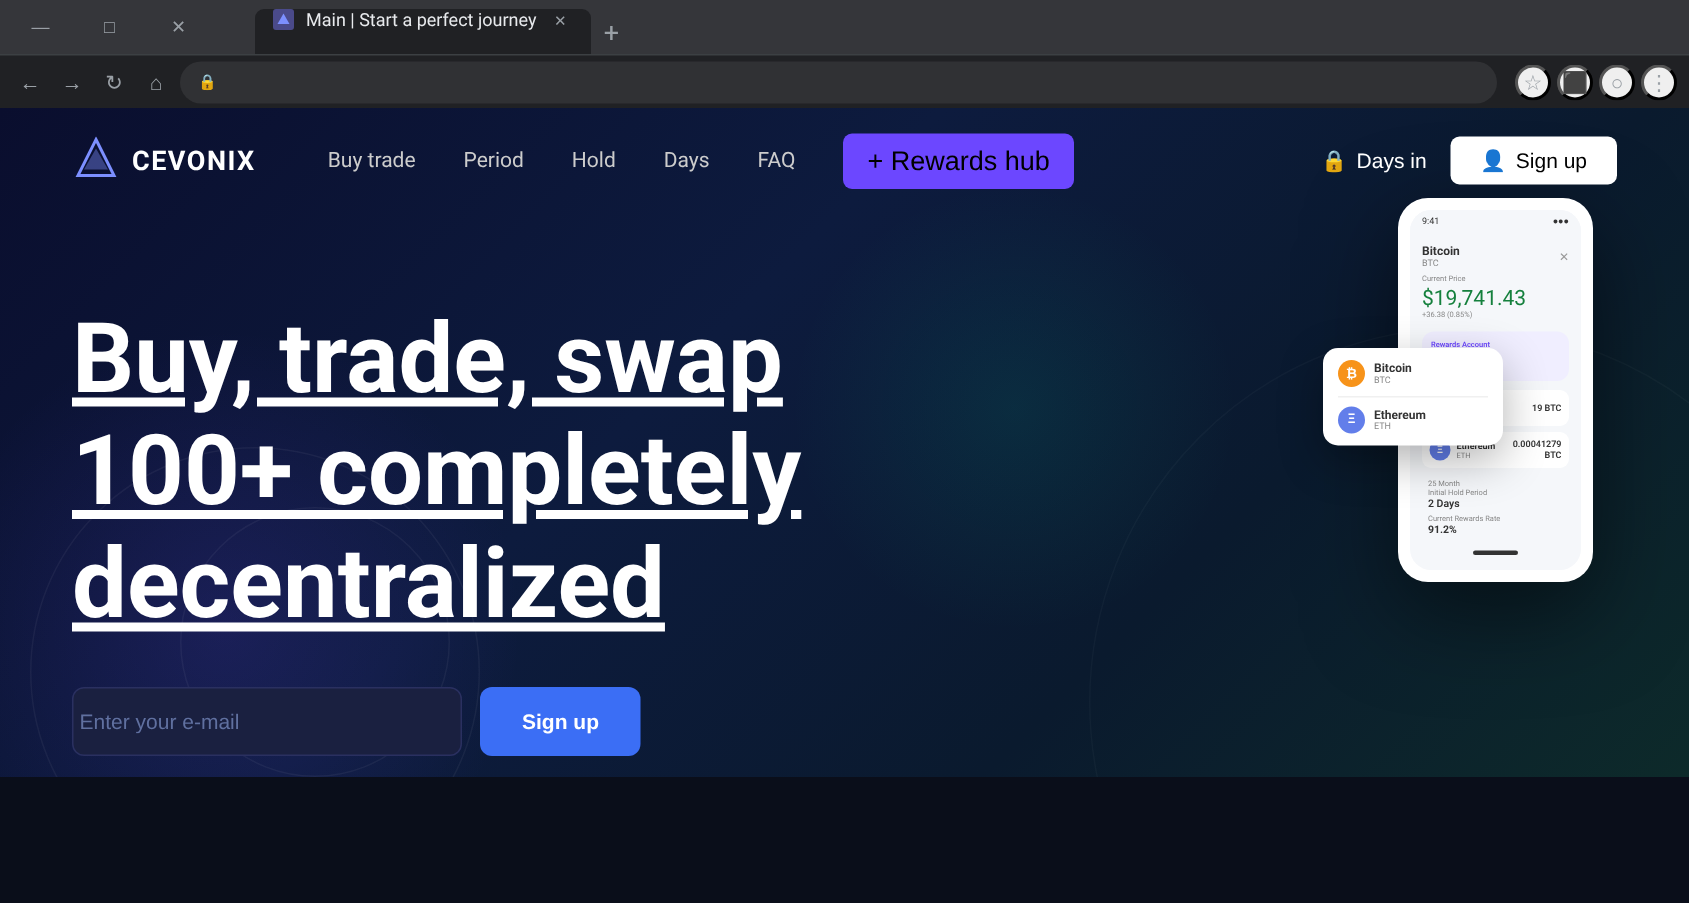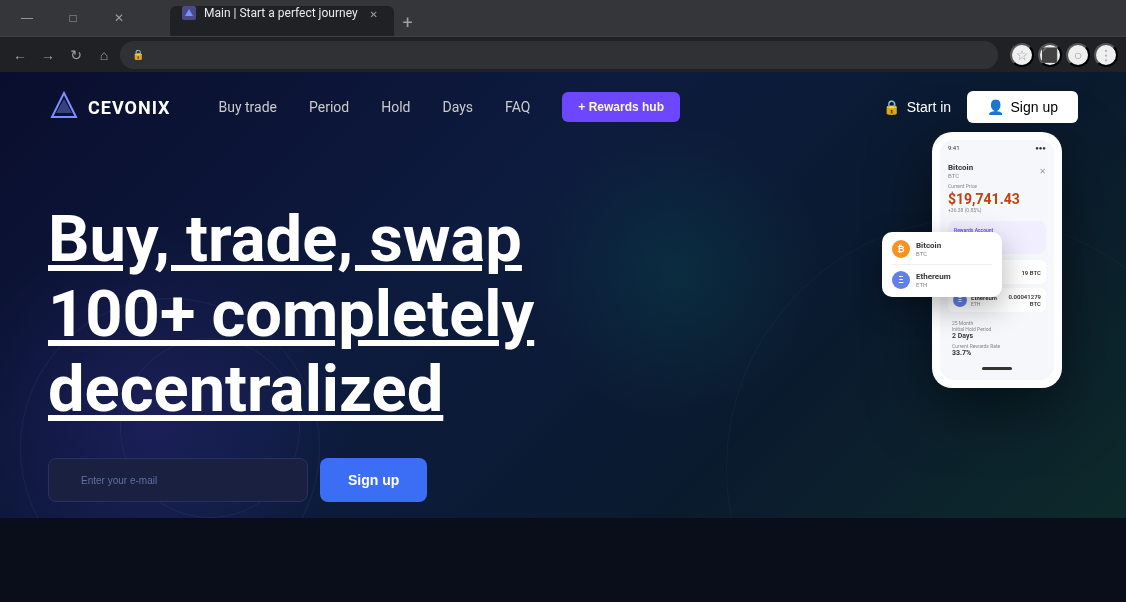--- a/index.html
+++ b/index.html
@@ -24,46 +24,46 @@
     
     .site { height: 446px; background: linear-gradient(135deg, #0a0e2e 0%, #0d1b3e 40%, #0a1a2e 70%, #0d2a2a 100%); position: relative; overflow: hidden; }
 
     
     .navbar { display: flex; align-items: center; padding: 0 48px; height: 70px; position: relative; z-index: 10; }
     .logo { display: flex; align-items: center; gap: 8px; margin-right: 48px; }
     .logo-icon { width: 32px; height: 32px; }
     .logo-text { font-size: 18px; font-weight: 700; color: #fff; letter-spacing: 1px; }
     .nav-links { display: flex; align-items: center; gap: 32px; flex: 1; }
     .nav-link { color: #ccc; font-size: 14px; cursor: pointer; text-decoration: none; }
-    .rewards-btn { background: #6c47ff; color: #fef9c3; padding: 8px 16px; border-radius: 6px; font-size: 12px; cursor: pointer; border: none; display: flex; align-items: center; gap: 6px; font-weight: bold; }
+    .rewards-btn { background: #6c47ff; color: #000000; padding: 8px 16px; border-radius: 6px; font-size: 18px; cursor: pointer; border: none; display: flex; align-items: center; gap: 6px; }
     .nav-right { display: flex; align-items: center; gap: 16px; margin-left: auto; }
     .signin-btn { color: #fff; font-size: 14px; cursor: pointer; display: flex; align-items: center; gap: 6px; background: none; border: none; }
     .signup-btn { background: #fff; color: #000; padding: 8px 20px; border-radius: 6px; font-size: 14px; cursor: pointer; border: none; display: flex; align-items: center; gap: 6px; font-weight: 500; }
 
     
     .hero { padding: 60px 48px 40px; position: relative; z-index: 5; }
     .hero-title { font-size: 65px; font-weight: 700; line-height: 1.15; max-width: 560px; color: #fff; text-decoration: underline; }
     .hero-subtitle { font-size: 16px; color: #9aa0c0; margin-top: 16px; max-width: 380px; line-height: 1.5; }
     .hero-form { display: flex; gap: 12px; margin-top: 32px; }
-    .email-input { background: #1a2040; border: 1px solid #2a3060; border-radius: 8px; padding: 14px 32px; color: #fde047; font-size: 10px; width: 260px; outline: none; }
+    .email-input { background: #1a2040; border: 1px solid #2a3060; border-radius: 8px; padding: 14px 4px; color: #fde047; font-size: 14px; width: 260px; outline: none; }
     .email-input::placeholder { color: #6070a0; }
     .hero-signup-btn { background: #3b6ef5; color: #fff; padding: 14px 28px; border-radius: 8px; font-size: 14px; font-weight: 600; border: none; cursor: pointer; }
 
     
     .phone-container { position: absolute; right: 64px; top: 60px; z-index: 6; }
     .phone { width: 130px; background: #fff; border-radius: 20px; padding: 8px; box-shadow: 0 20px 60px rgba(0,0,0,0.5); position: relative; z-index: 2; }
     .phone-screen { background: #f5f7fa; border-radius: 14px; overflow: hidden; }
     .phone-status { background: #f5f7fa; padding: 4px 8px; display: flex; justify-content: space-between; align-items: center; font-size: 6px; color: #333; }
     .phone-content { padding: 8px; }
     .coin-header { display: flex; justify-content: space-between; align-items: center; margin-bottom: 4px; }
     .coin-name-lg { font-size: 8px; font-weight: 700; color: #333; }
     .coin-ticker { font-size: 6px; color: #888; }
     .close-x { font-size: 8px; color: #999; cursor: pointer; }
     .current-price-label { font-size: 5px; color: #888; margin-bottom: 2px; }
-    .price-big { font-size: 14px; font-weight: 700; color: #c2410c; }
+    .price-big { font-size: 14px; font-weight: 400; color: #15803d; }
     .price-change-small { font-size: 5px; color: #888; margin-bottom: 8px; }
     .rewards-section { background: #f0eeff; border-radius: 8px; padding: 6px; margin-bottom: 6px; }
     .rewards-label { font-size: 5px; color: #6c47ff; font-weight: 600; }
     .rewards-amount { font-size: 8px; font-weight: 700; color: #333; }
     .rewards-sub { font-size: 5px; color: #888; }
     .coin-row { background: #fff; border-radius: 6px; padding: 5px; margin-bottom: 4px; display: flex; align-items: center; gap: 4px; }
     .coin-icon-sm { width: 14px; height: 14px; border-radius: 50%; display: flex; align-items: center; justify-content: center; font-size: 7px; font-weight: 700; color: #fff; flex-shrink: 0; }
     .coin-info { flex: 1; }
     .coin-name-sm { font-size: 6px; font-weight: 700; color: #333; }
     .coin-ticker-sm { font-size: 5px; color: #888; }
@@ -154,21 +154,21 @@
       <a class="nav-link">Buy trade</a>
       <a class="nav-link">Period</a>
       <a class="nav-link">Hold</a>
       <a class="nav-link">Days</a>
       <a class="nav-link">FAQ</a>
       <button class="rewards-btn">+ Rewards hub</button>
     </div>
     <div class="nav-right">
       <button class="signin-btn">
         <span>🔒</span>
-        <span>Start in</span>
+        <span>Days in</span>
       </button>
       <button class="signup-btn">
         <span>👤</span>
         <span>Sign up</span>
       </button>
     </div>
   </nav>
 
   <div class="hero">
     <h1 class="hero-title">Buy, trade, swap 100+ completely decentralized</h1>
@@ -222,21 +222,21 @@
           </div>
 
           <div class="hold-info">
             <div class="hold-label">25 Month</div>
             <div>
               <div class="hold-label">Initial Hold Period</div>
               <div class="hold-value">2 Days</div>
             </div>
             <div class="rate-section">
               <div class="rate-label">Current Rewards Rate</div>
-              <div class="rate-value">33.7%</div>
+              <div class="rate-value">91.2%</div>
             </div>
           </div>
 
           <div class="home-indicator"></div>
         </div>
       </div>
     </div>
 
     <div class="float-card">
       <div class="float-card-row">

